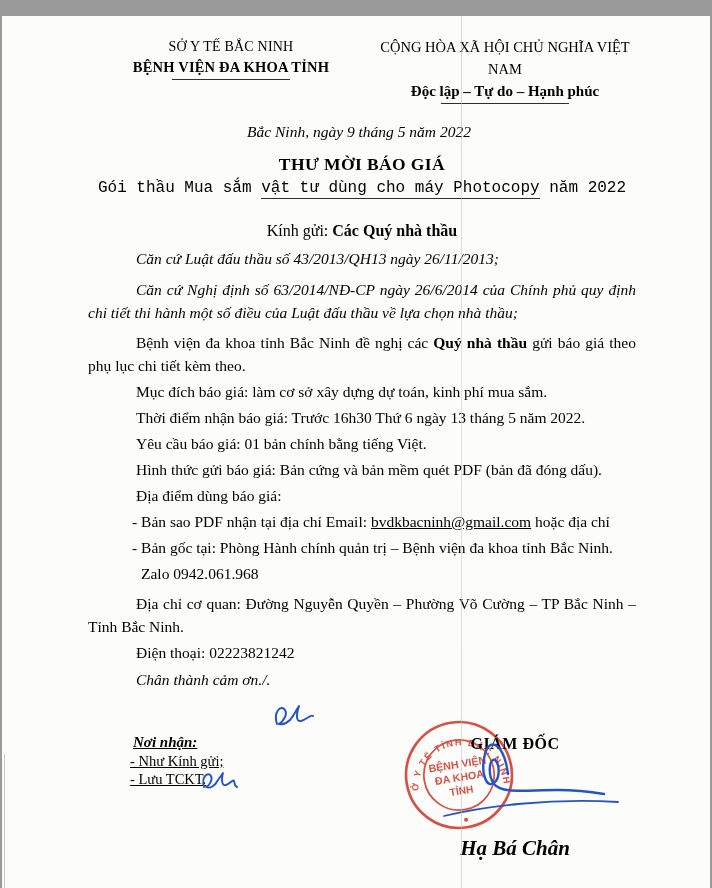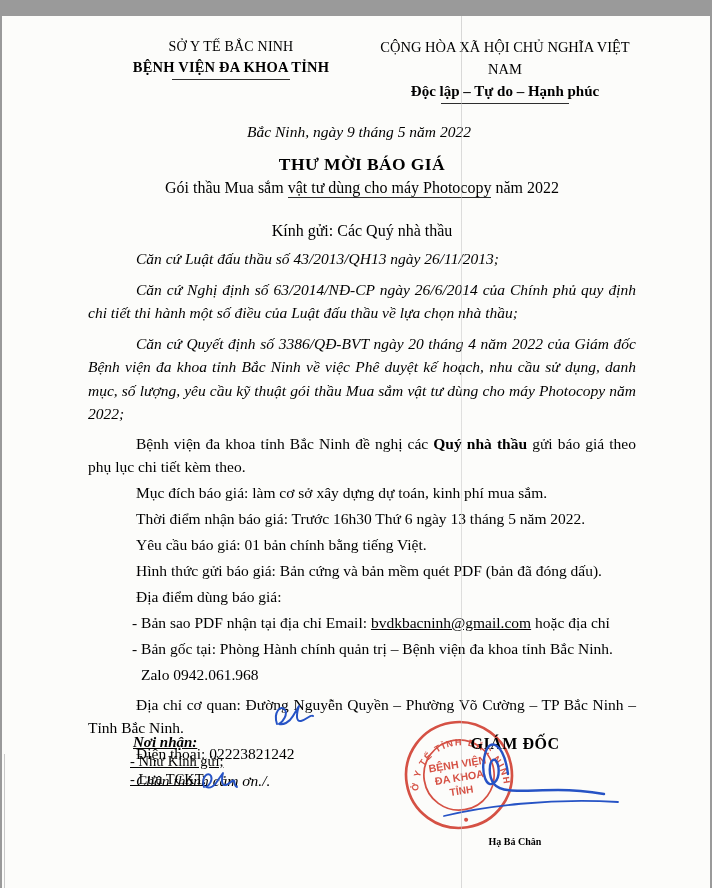--- a/index.html
+++ b/index.html
@@ -27,43 +27,43 @@
   .header-right{flex:1;text-align:center;line-height:22px;}
   .header-right .l1{font-size:14.5px;font-weight:normal;}
   .header-right .l2{font-size:15px;font-weight:bold;}
   .hl{height:0;border-bottom:1.4px solid #2e2e2e;margin:1px auto 0;}
   .hl-left{width:118px;}
   .hl-right{width:128px;}
 
   .dateline{margin:19px 6px 0 0;text-align:center;font-style:italic;font-size:15.5px;}
 
   .title{margin-top:13px;text-align:center;font-weight:bold;font-size:17.5px;letter-spacing:.4px;}
-  .subtitle{margin-top:4px;text-align:center;font-size:16px;}
+  .subtitle{margin-top:4px;text-align:center;font-size:16px;font-family:Liberation Mono, monospace;}
   .subtitle .u{border-bottom:1.3px solid #2e2e2e;padding-bottom:1px;}
 
   .salutation{margin-top:25px;text-align:center;font-size:16px;}
-  .salutation b{font-weight:normal;}
+  .salutation b{font-weight:bold;}
 
   .recital{margin:7px 0 0 0;font-style:italic;font-size:15.5px;line-height:23.5px;
     text-indent:48px;text-align:justify;}
   .para{margin:6px 0 0 0;font-size:15.5px;line-height:23.5px;text-indent:48px;text-align:justify;}
   .detail{margin:2.5px 0 0 0;font-size:15.5px;line-height:23.5px;text-indent:48px;}
   .subitem{margin:2.5px 0 0 0;font-size:15.5px;line-height:23.5px;padding-left:44px;}
   .subitem .email{text-decoration:underline;}
   .subitem .cont{padding-left:9px;}
   .thanks{margin:3px 0 0 0;font-size:15.5px;font-style:italic;text-indent:48px;line-height:23.5px;}
 
   
   .noi-nhan{position:absolute;left:128px;top:717px;line-height:18.5px;text-decoration:underline;}
   .noi-nhan .label{font-weight:bold;font-style:italic;font-size:15px;margin-left:3px;}
   .noi-nhan .item{font-size:14.5px;}
   .sign-title{position:absolute;left:418px;top:719px;width:190px;text-align:center;
     font-weight:bold;font-size:16px;letter-spacing:.5px;z-index:2;}
   .sign-name{position:absolute;left:418px;top:820px;width:190px;text-align:center;
-    font-weight:bold;font-size:10px;z-index:2;}
+    font-weight:bold;font-size:21px;z-index:2;font-style:italic;}
   .stamp{position:absolute;left:401px;top:703px;z-index:1;transform:rotate(-9deg);opacity:.88;}
   .signature-ink{position:absolute;left:428px;top:716px;z-index:3;}
   .ink-initial-1{position:absolute;left:267px;top:686px;z-index:3;}
   .ink-initial-2{position:absolute;left:196px;top:753px;z-index:3;}
 </style>
 </head>
 <body>
 
 <div class="page">
   <div class="fold-line"></div>
@@ -86,21 +86,20 @@
 
     <div class="dateline">Bắc Ninh, ngày 9 tháng 5 năm 2022</div>
 
     <div class="title">THƯ MỜI BÁO GIÁ</div>
     <div class="subtitle"><span>Gói thầu Mua sắm </span><span class="u">vật tư dùng cho máy Photocopy</span><span> năm 2022</span></div>
 
     <div class="salutation"><span>Kính gửi: </span><b>Các Quý nhà thầu</b></div>
 
     <p class="recital">Căn cứ Luật đấu thầu số 43/2013/QH13 ngày 26/11/2013;</p>
     <p class="recital">Căn cứ Nghị định số 63/2014/NĐ-CP ngày 26/6/2014 của Chính phủ quy định chi tiết thi hành một số điều của Luật đấu thầu về lựa chọn nhà thầu;</p>
-    <p class="recital">Căn cứ Quyết định số 3386/QĐ-BVT ngày 20 tháng 4 năm 2022 của Giám đốc Bệnh viện đa khoa tỉnh Bắc Ninh về việc Phê duyệt kế hoạch, nhu cầu sử dụng, danh mục, số lượng, yêu cầu kỹ thuật gói thầu Mua sắm vật tư dùng cho máy Photocopy năm 2022;</p>
 
     <p class="para"><span>Bệnh viện đa khoa tỉnh Bắc Ninh đề nghị các </span><b>Quý nhà thầu</b><span> gửi báo giá theo phụ lục chi tiết kèm theo.</span></p>
 
     <p class="detail">Mục đích báo giá: làm cơ sở xây dựng dự toán, kinh phí mua sắm.</p>
     <p class="detail">Thời điểm nhận báo giá: Trước 16h30 Thứ 6 ngày 13 tháng 5 năm 2022.</p>
     <p class="detail">Yêu cầu báo giá: 01 bản chính bằng tiếng Việt.</p>
     <p class="detail">Hình thức gửi báo giá: Bản cứng và bản mềm quét PDF (bản đã đóng dấu).</p>
     <p class="detail">Địa điểm dùng báo giá:</p>
 
     <p class="subitem"><span>- Bản sao PDF nhận tại địa chỉ Email: </span><span class="email">bvdkbacninh@gmail.com</span><span> hoặc địa chỉ</span></p>

